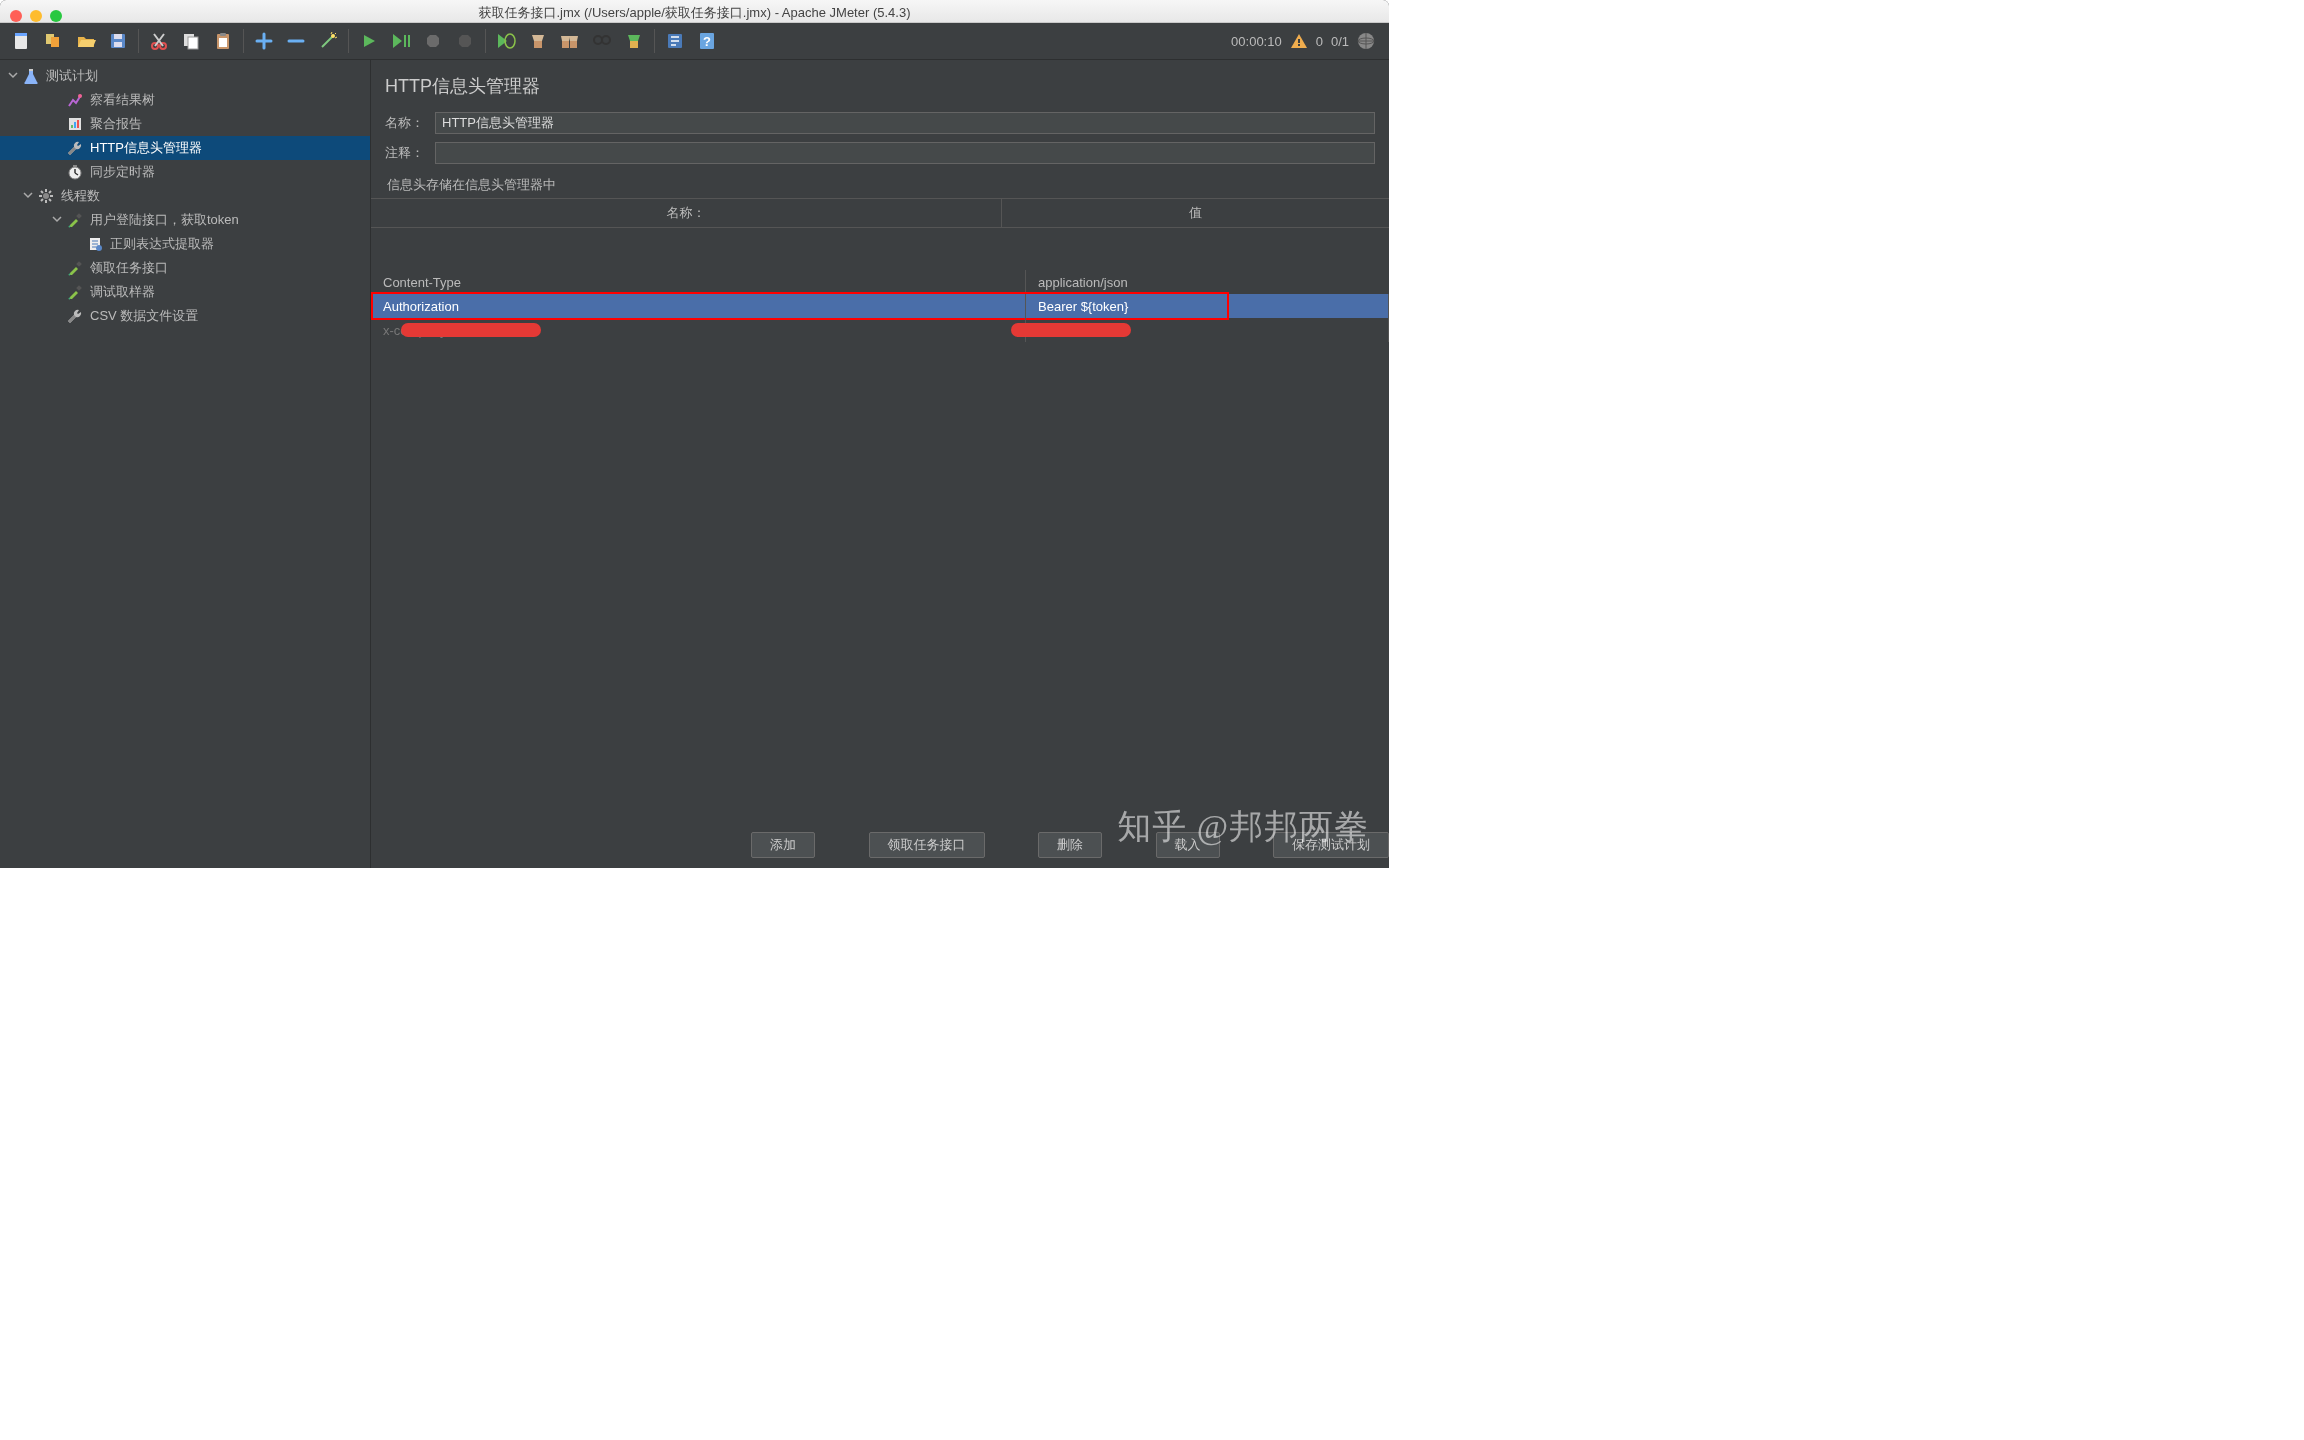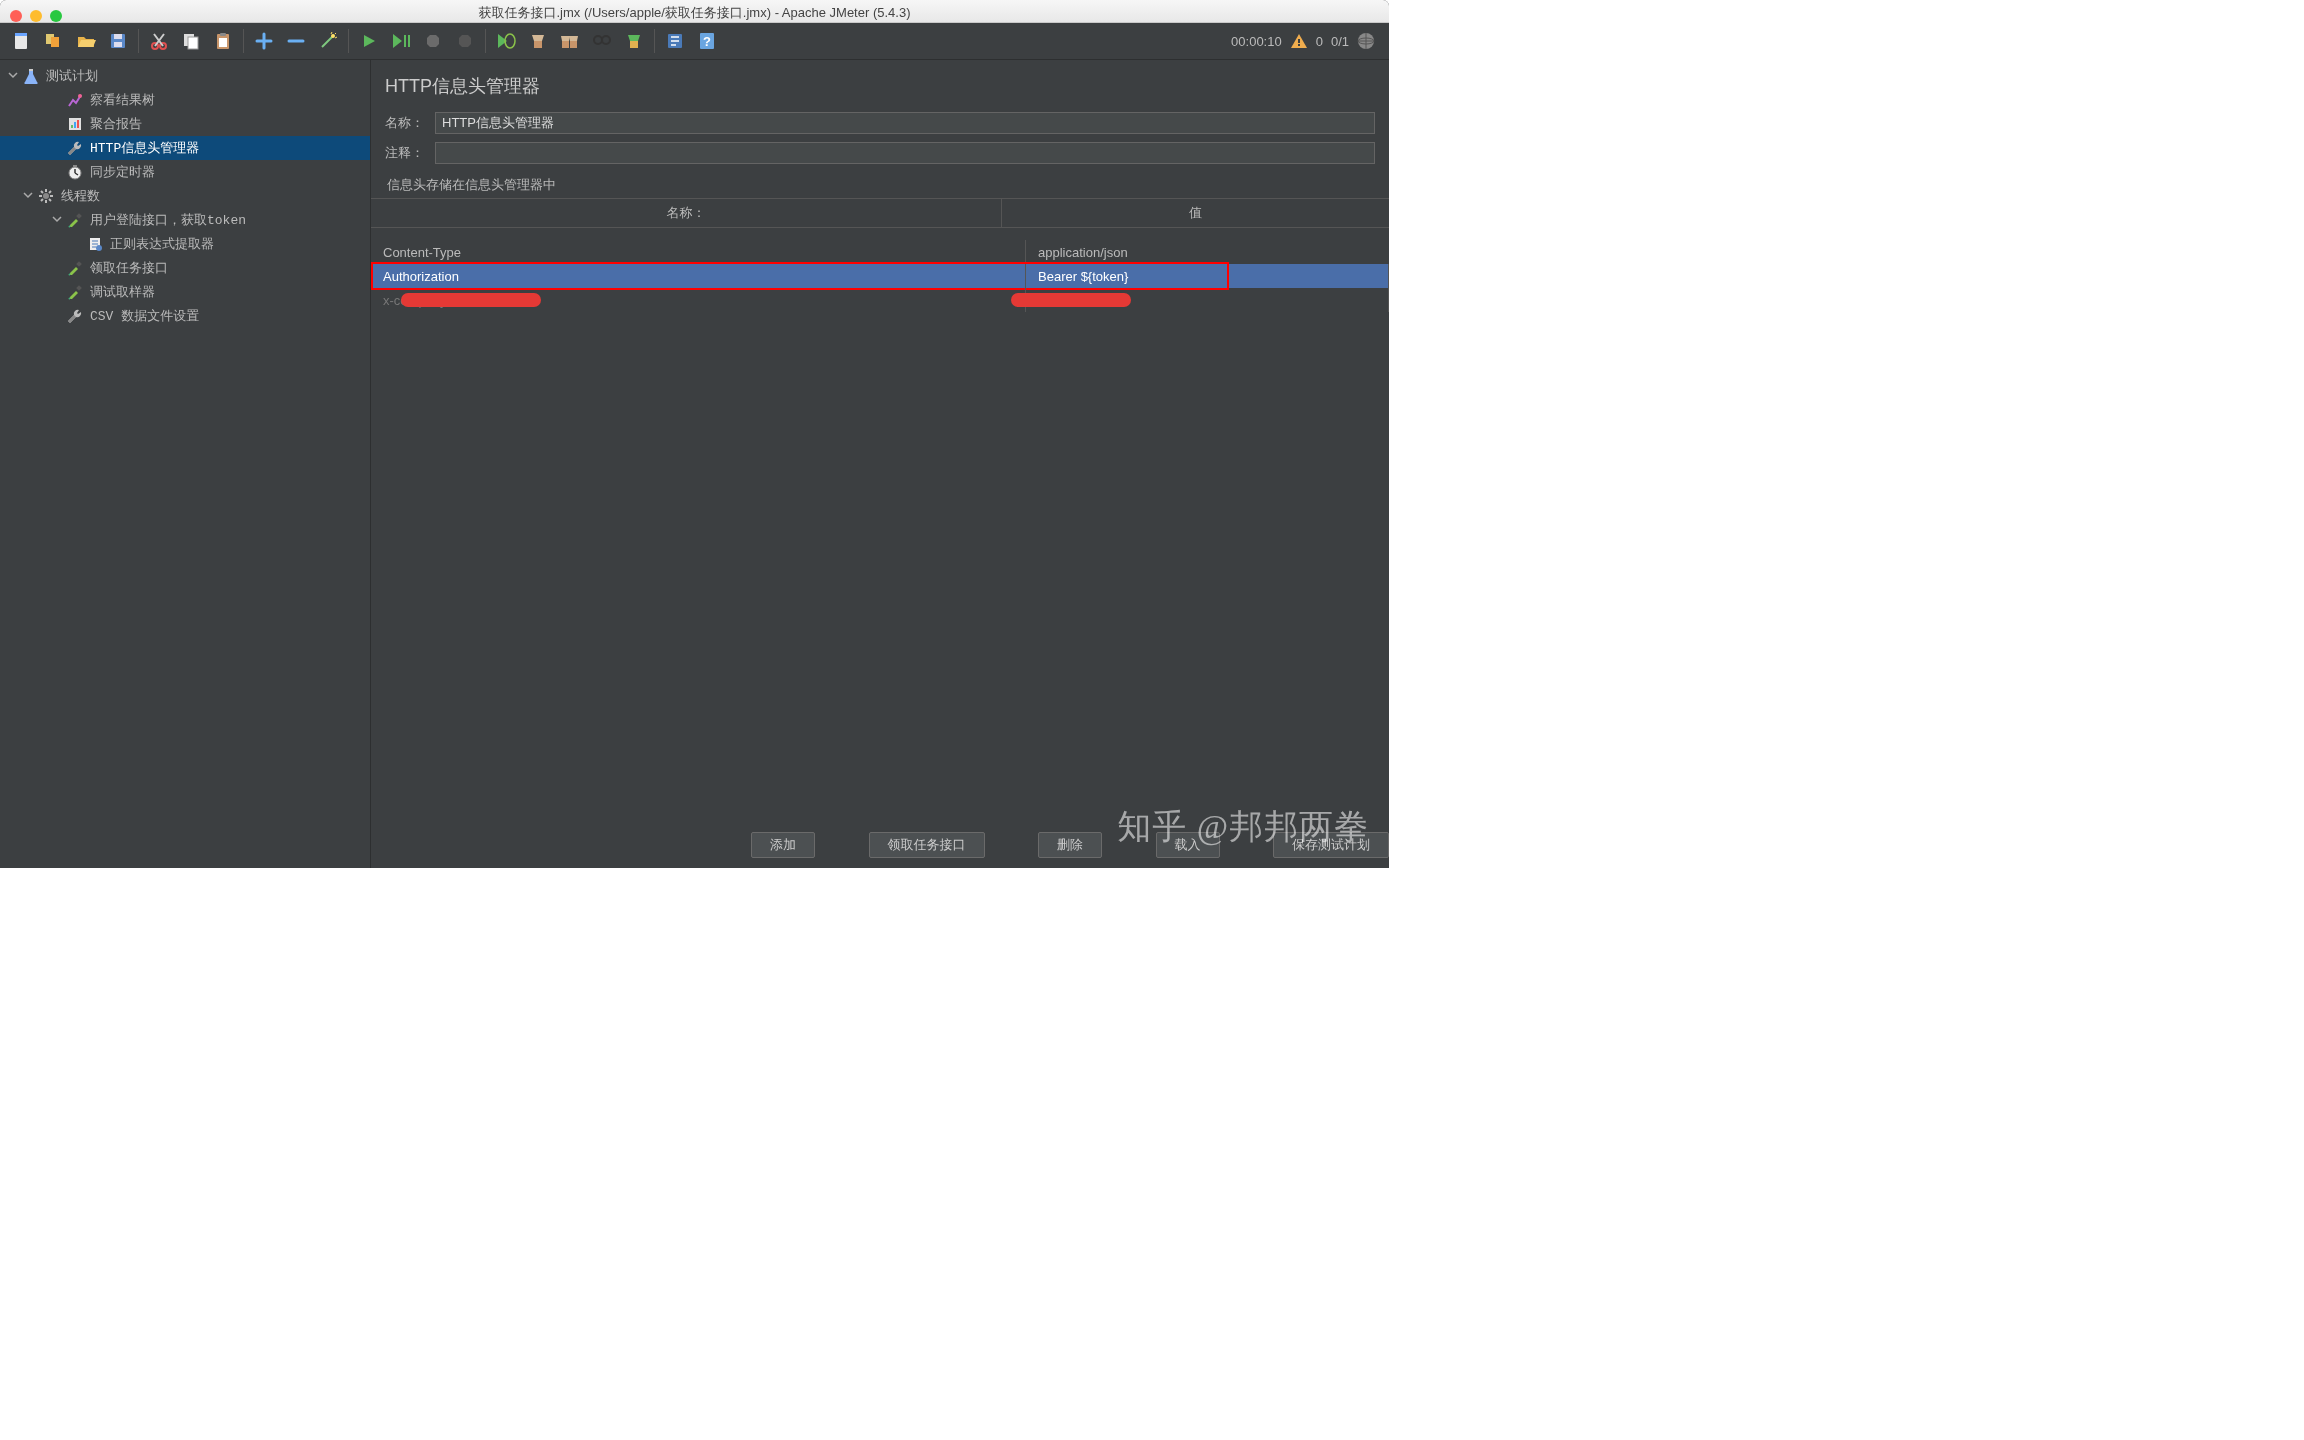--- a/index.html
+++ b/index.html
@@ -35,21 +35,21 @@
   .sep{width:1px;height:24px;background:#555;margin:0 4px;}
   .toolbar .spacer{flex:1;}
   .toolbar .status{color:var(--text-light);font-size:13px;display:flex;align-items:center;gap:8px;padding-right:8px;}
 
   
   .body{flex:1;display:flex;min-height:0;}
   .sidebar{width:370px;background:var(--bg-dark);border-right:1px solid #2d2f30;overflow:auto;}
   .main{flex:1;display:flex;flex-direction:column;background:var(--bg-dark);min-width:0;}
 
   
-  .tree{padding-top:4px;color:var(--text-light);font-family:Liberation Mono, monospace;}
+  .tree{padding-top:4px;color:var(--text-light);}
   .tn{display:flex;align-items:center;height:24px;white-space:nowrap;cursor:default;}
   .tn .arrow{width:12px;height:12px;display:inline-block;margin-right:2px;}
   .tn .ticon{width:18px;height:18px;margin-right:6px;display:flex;align-items:center;justify-content:center;}
   .tn.selected{background:#0d4a7a;color:#fff;}
   .pad0{padding-left:12px;} .pad2{padding-left:52px;} .pad3{padding-left:72px;}
 
   
   .main-title{font-size:18px;color:#ccc;padding:14px 14px 10px 14px;}
   .form-row{display:flex;align-items:center;padding:4px 14px;}
   .form-row .lbl{width:50px;color:#bbb;font-size:13px;}
@@ -398,21 +398,21 @@
       </div>
 
       <div class="section-title">信息头存储在信息头管理器中</div>
 
       <div class="table">
         <div class="thead">
           <div class="th" style="flex:0 0 630px">名称：</div>
           <div class="th">值</div>
         </div>
         <div class="tbody" id="tbody">
-            <div class="tr" style="position: relative;">
+            <div class="tr" style="position: relative; margin-top: 30px;">
               <div class="td" style="flex: 0 0 630px;">Content-Type</div>
               <div class="td">application/json</div>
             </div>
             <div class="tr sel" style="position: relative;">
               <div class="td" style="flex: 0 0 630px;">Authorization</div>
               <div class="td">Bearer ${token}</div>
               <div class="highlight-box" style="inset: -2px 160px -2px 0px;"></div>
             </div>
             <div class="tr" style="position: relative;">
               <div class="td" style="flex: 0 0 630px; color: rgb(119, 119, 119);">x-company-an...</div>

